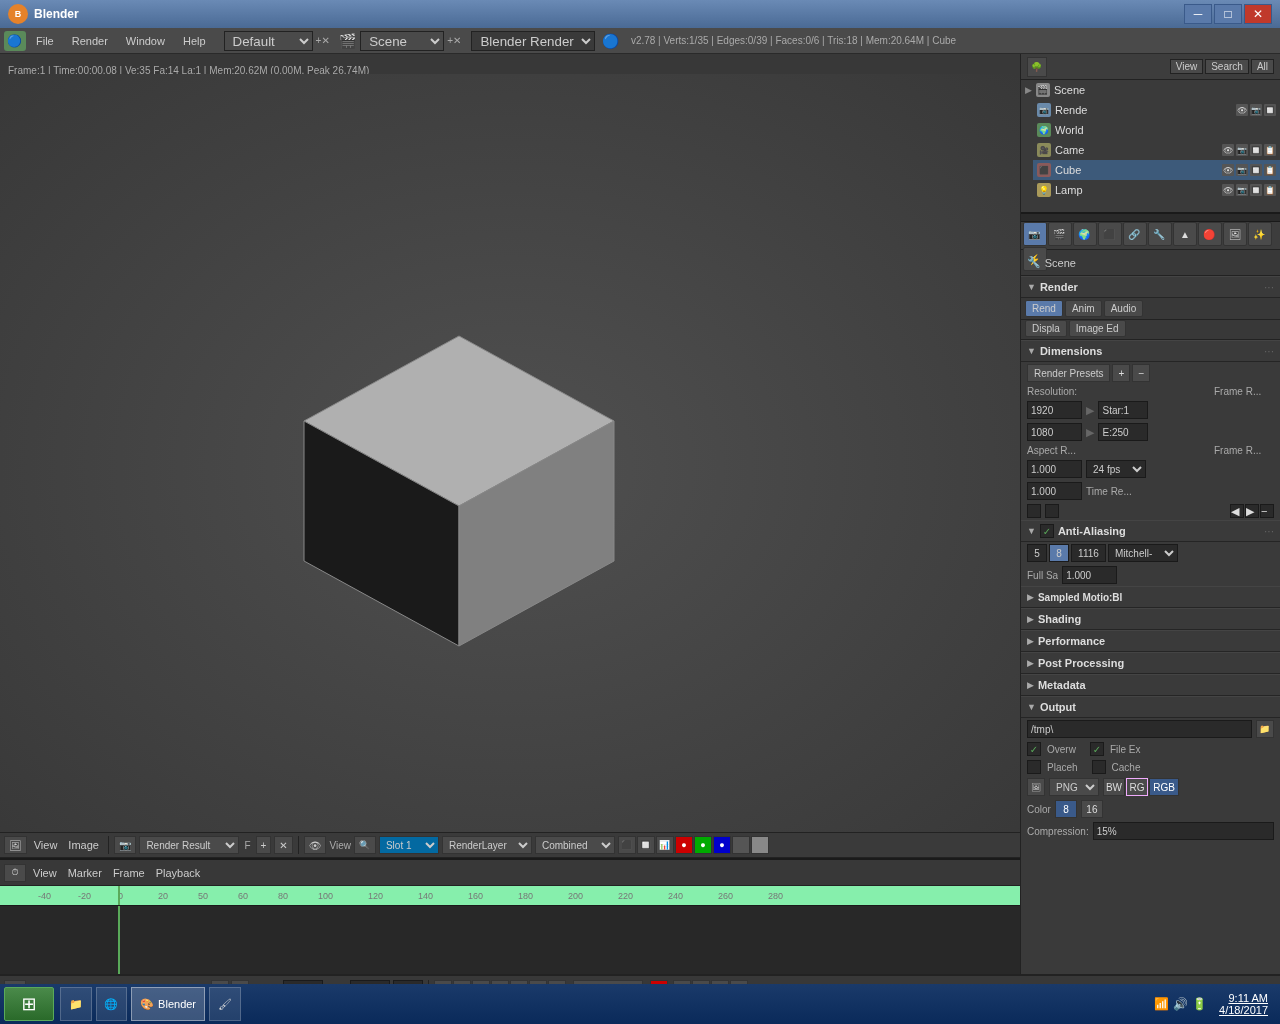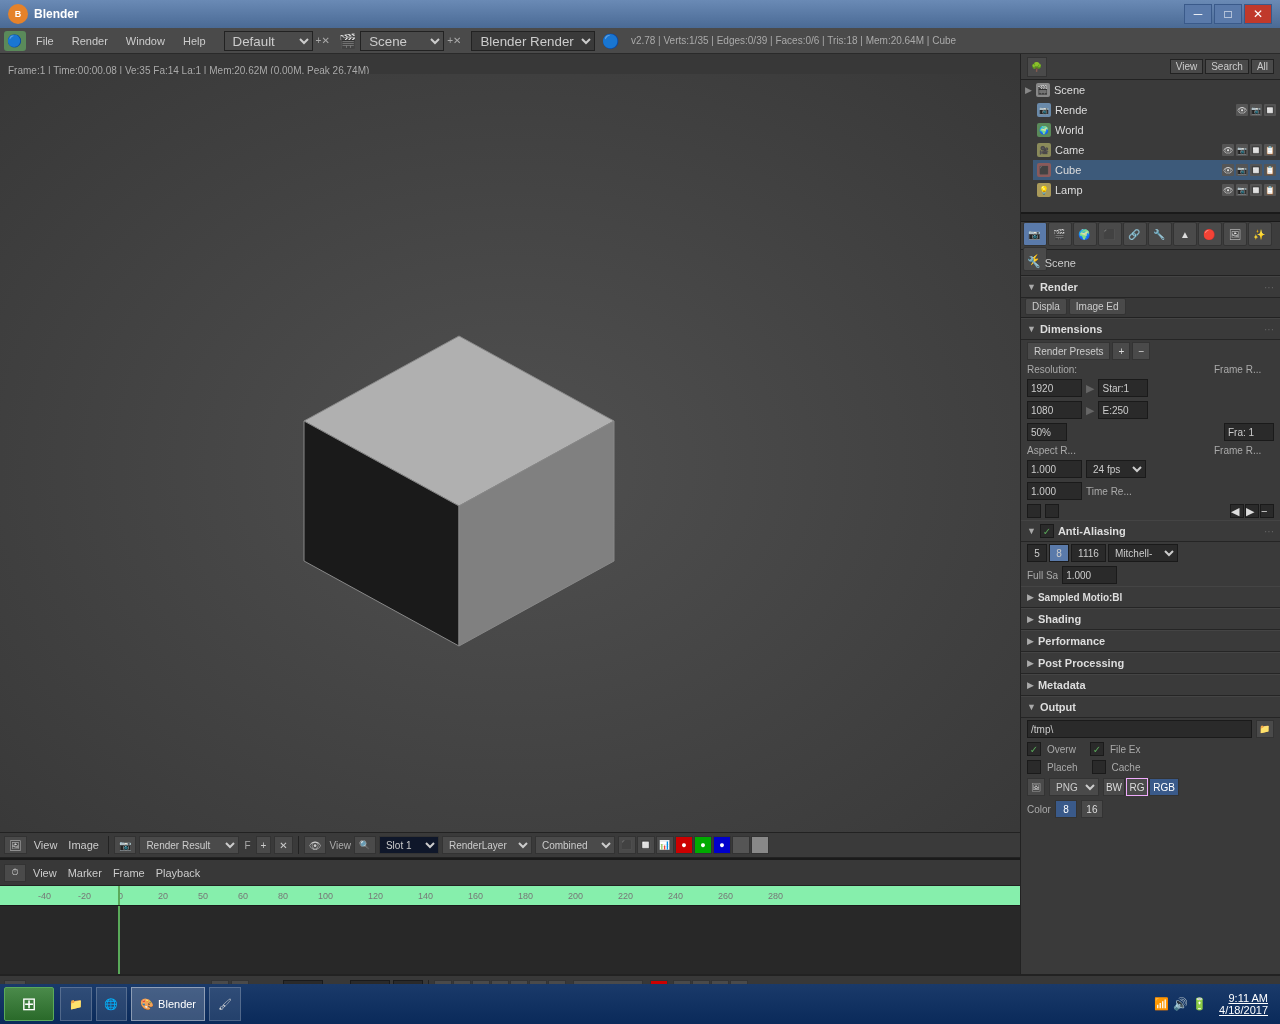--- a/index.html
+++ b/index.html
@@ -550,21 +550,21 @@
   <select style="background:#4a4a4a;border:1px solid #333;color:#ccc;height:18px;font-size:10px;padding:0 2px;width:100px;">
     <option>Render Result</option>
   </select>
   <span style="color:#aaa;font-size:10px;padding:0 2px;">F</span>
   <div class="small-btn">+</div>
   <div class="small-btn">✕</div>
   <div class="sep"></div>
   <div class="small-btn">👁</div>
   <span style="color:#aaa;font-size:10px;">View</span>
   <div style="width:22px;height:18px;background:#4a4a4a;border:1px solid #333;display:flex;align-items:center;justify-content:center;font-size:9px;color:#ccc;">🔍</div>
-  <select style="background:#0f172a;border:1px solid #333;color:#ccc;height:18px;font-size:10px;padding:0 2px;width:60px;">
+  <select style="background:#0369a1;border:1px solid #333;color:#ccc;height:18px;font-size:10px;padding:0 2px;width:60px;">
     <option>Slot 1</option>
   </select>
   <select style="background:#4a4a4a;border:1px solid #333;color:#ccc;height:18px;font-size:10px;padding:0 2px;width:90px;">
     <option>RenderLayer</option>
   </select>
   <select style="background:#4a4a4a;border:1px solid #333;color:#ccc;height:18px;font-size:10px;padding:0 2px;width:80px;">
     <option>Combined</option>
   </select>
 
   <div style="display:flex;gap:1px;">
@@ -744,20 +744,25 @@
     <span style="color:#aaa;font-size:11px;">🔧</span>
     <span style="color:#ccc;font-size:11px;">Scene</span>
   </div>
 
   <div class="section-header">
     <span class="section-arrow">▼</span>
     <span class="section-title">Render</span>
     <span class="section-dots">···</span>
   </div>
 
+  <div class="render-tabs">
+    <div class="render-tab active">Rend</div>
+    <div class="render-tab">Anim</div>
+    <div class="render-tab">Audio</div>
+  </div>
   <div class="render-tabs" style="padding-top:0;">
     <div class="render-tab">Displa</div>
     <div class="render-tab">Image Ed</div>
   </div>
 
   <div class="section-header">
     <span class="section-arrow">▼</span>
     <span class="section-title">Dimensions</span>
     <span class="section-dots">···</span>
   </div>
@@ -774,24 +779,20 @@
   </div>
   <div style="display:flex;padding:2px 6px;gap:4px;align-items:center;">
     <input class="dims-value" value="1920" style="">
     <span style="color:#666;">▶</span>
     <input class="dims-value2" value="Star:1" style="">
   </div>
   <div style="display:flex;padding:2px 6px;gap:4px;align-items:center;">
     <input class="dims-value" value="1080" style="">
     <span style="color:#666;">▶</span>
     <input class="dims-value2" value="E:250" style="">
-  </div>
-  <div style="display:flex;padding:2px 6px;gap:4px;align-items:center;">
-    <div style="width:40px;height:18px;background:#2a2a2a;border:1px solid #1a1a1a;color:#ccc;font-size:10px;display:flex;align-items:center;padding:0 3px;">50%</div>
-    <div style="margin-left:auto;width:50px;height:18px;background:#2a2a2a;border:1px solid #1a1a1a;color:#ccc;font-size:10px;display:flex;align-items:center;padding:0 3px;">Fra: 1</div>
   </div>
 
   <div style="display:flex;padding:2px 6px;gap:4px;align-items:center;">
     <span class="prop-label">Aspect R...</span>
     <span class="prop-label" style="margin-left:auto;">Frame R...</span>
   </div>
   <div style="display:flex;padding:2px 6px;gap:4px;align-items:center;">
     <input class="dims-value" value="1.000" style="">
     <select class="fps-select" style="width:60px;">
       <option>24 fps</option>
@@ -891,20 +892,24 @@
       <div style="width:30px;height:18px;background:#3a5a8a;border:1px solid #333;font-size:10px;display:flex;align-items:center;justify-content:center;cursor:pointer;color:#fff;">RGB</div>
     </div>
   </div>
 
   <div class="output-row">
     <span style="color:#aaa;font-size:10px;">Color</span>
     <div style="width:22px;height:18px;background:#3a5a8a;border:1px solid #333;font-size:10px;display:flex;align-items:center;justify-content:center;cursor:pointer;color:#fff;">8</div>
     <div style="width:22px;height:18px;background:#4a4a4a;border:1px solid #333;font-size:10px;display:flex;align-items:center;justify-content:center;cursor:pointer;">16</div>
   </div>
 
+  <div class="output-row">
+    <span style="color:#aaa;font-size:10px;">Compression:</span>
+    <div style="flex:1;height:18px;background:#2a2a2a;border:1px solid #1a1a1a;display:flex;align-items:center;padding:0 3px;font-size:10px;color:#ccc;">15%</div>
+  </div>
 
 </div>
 
 <div id="taskbar" style="position:fixed;bottom:0;left:0;right:0;height:40px;background:linear-gradient(180deg,#1a3a6a 0%,#0a2a5a 100%);display:flex;align-items:center;padding:0 4px;z-index:200;">
 
   <div style="width:50px;height:34px;background:linear-gradient(180deg,#4a8a4a,#2a6a2a);border:1px solid #5aaa5a;display:flex;align-items:center;justify-content:center;cursor:pointer;margin-right:4px;border-radius:2px;">
     <span style="color:white;font-size:18px;">⊞</span>
   </div>
 
   <div class="taskbar-app">

